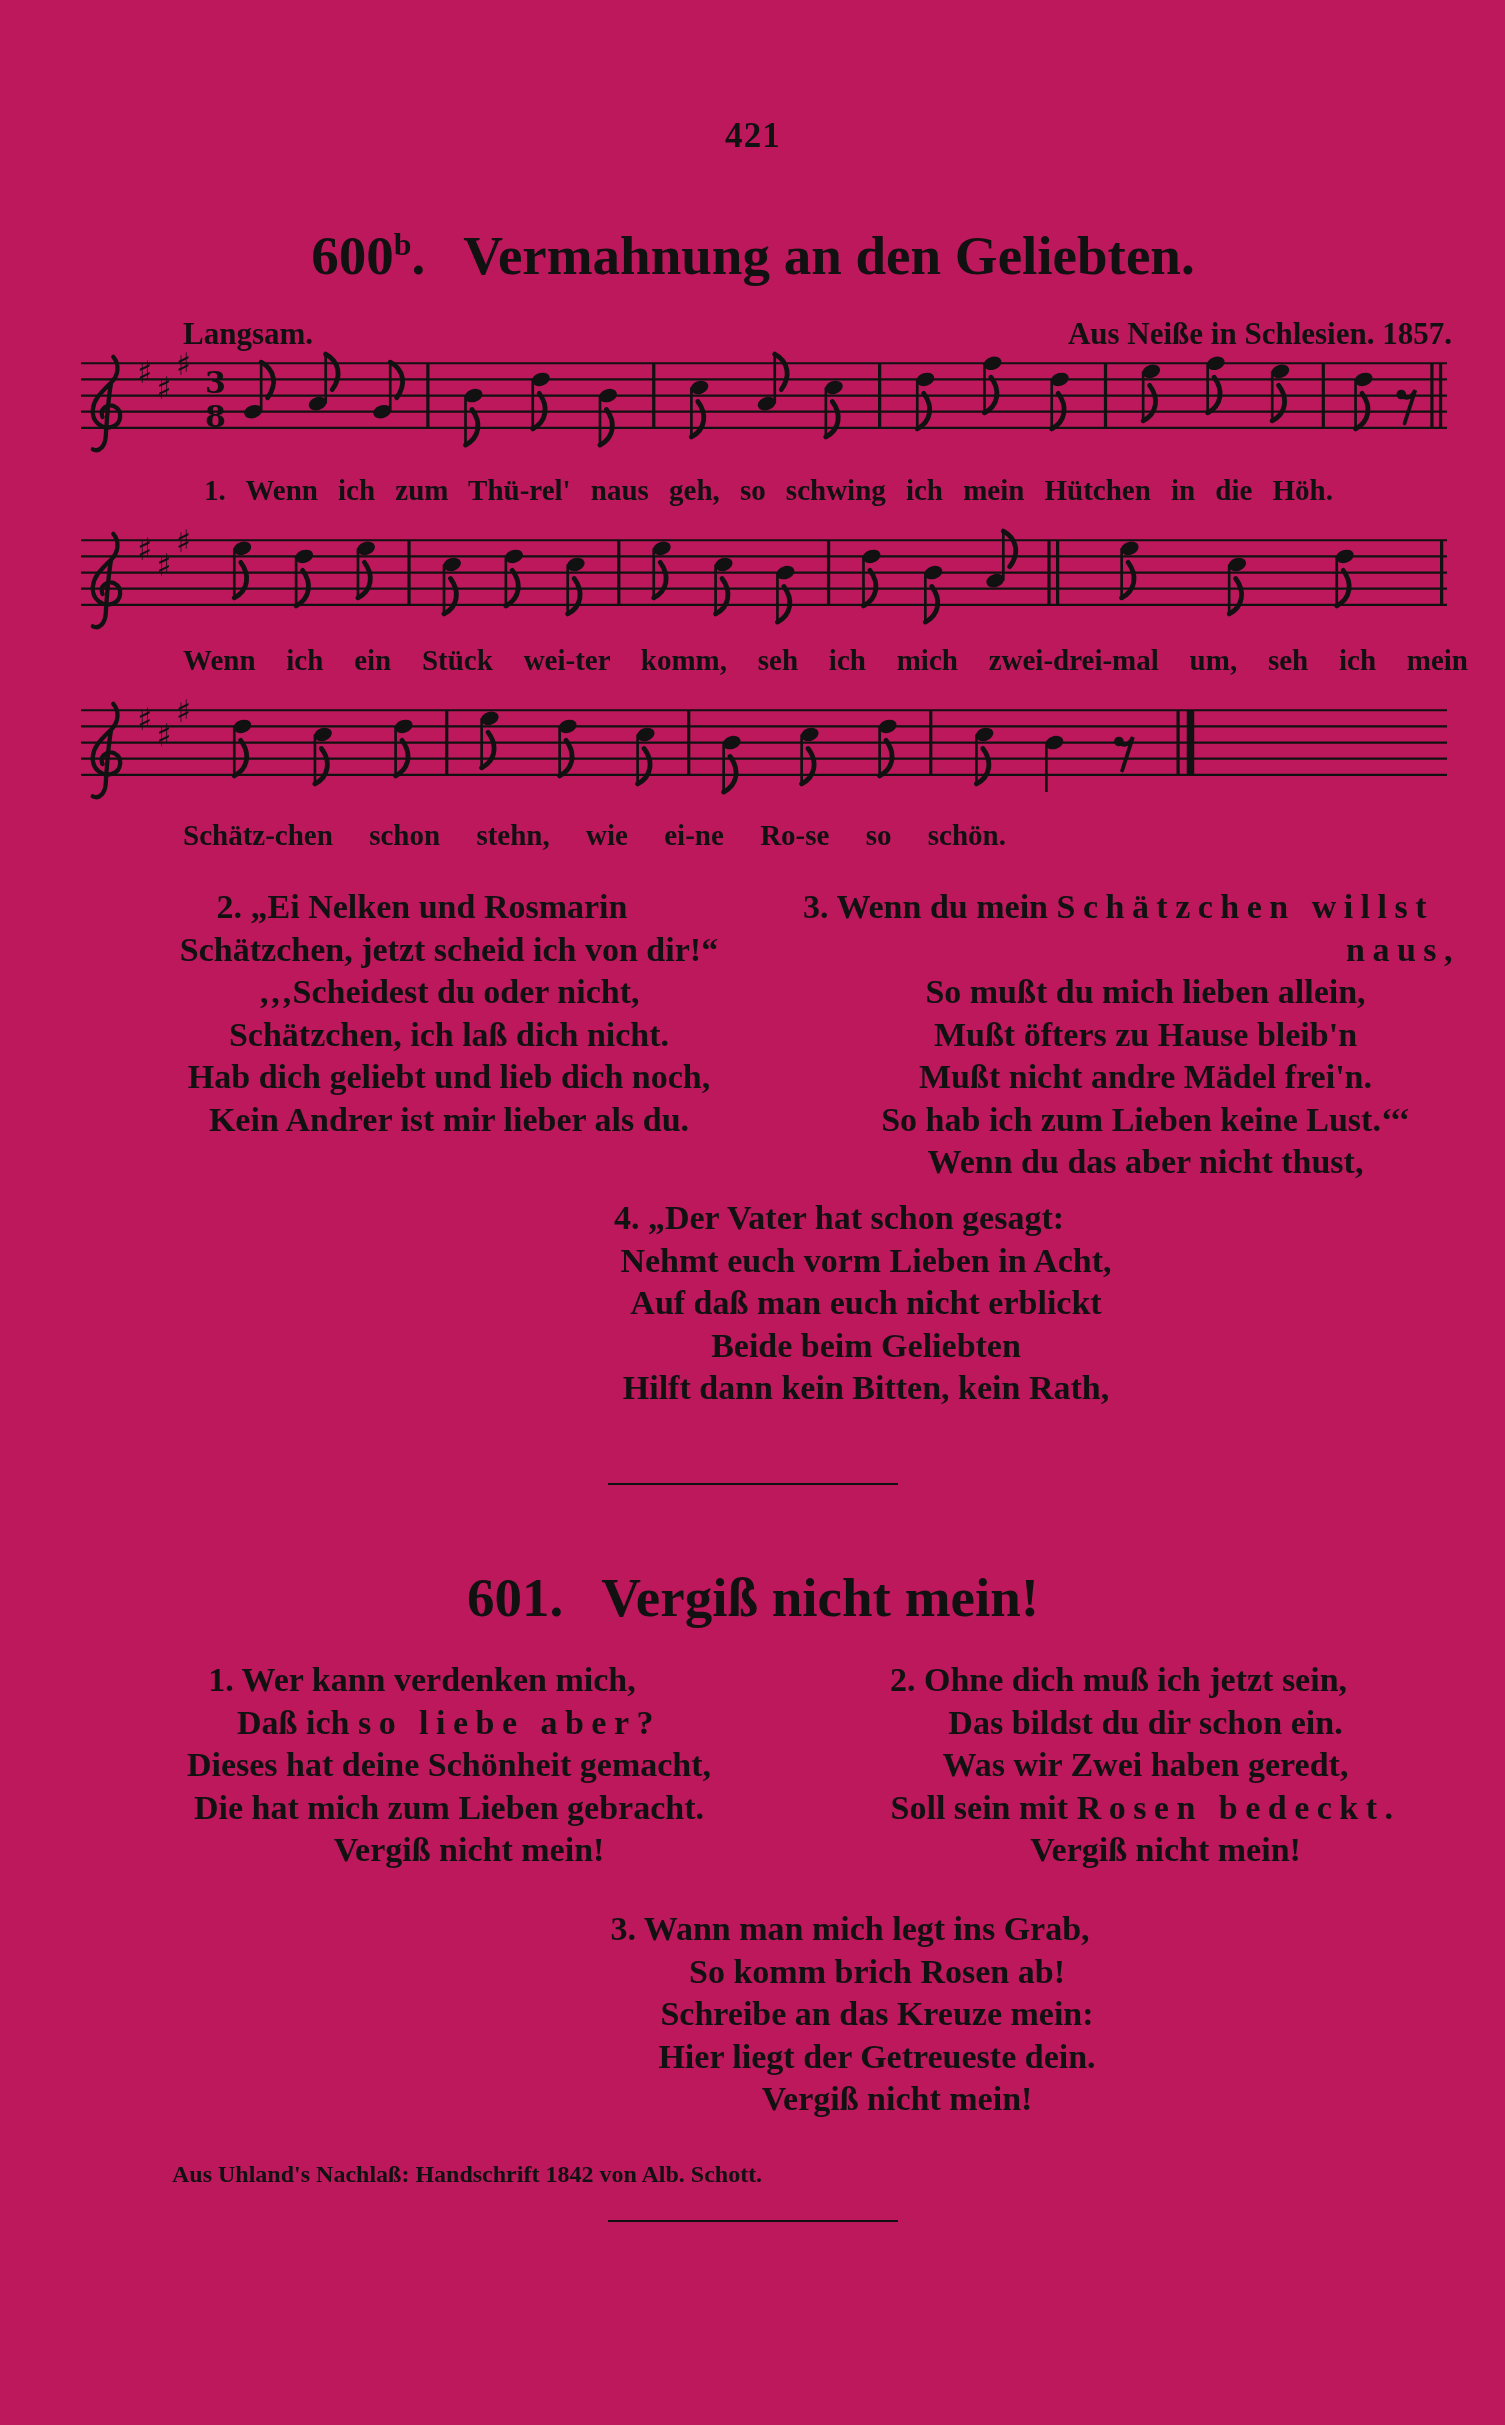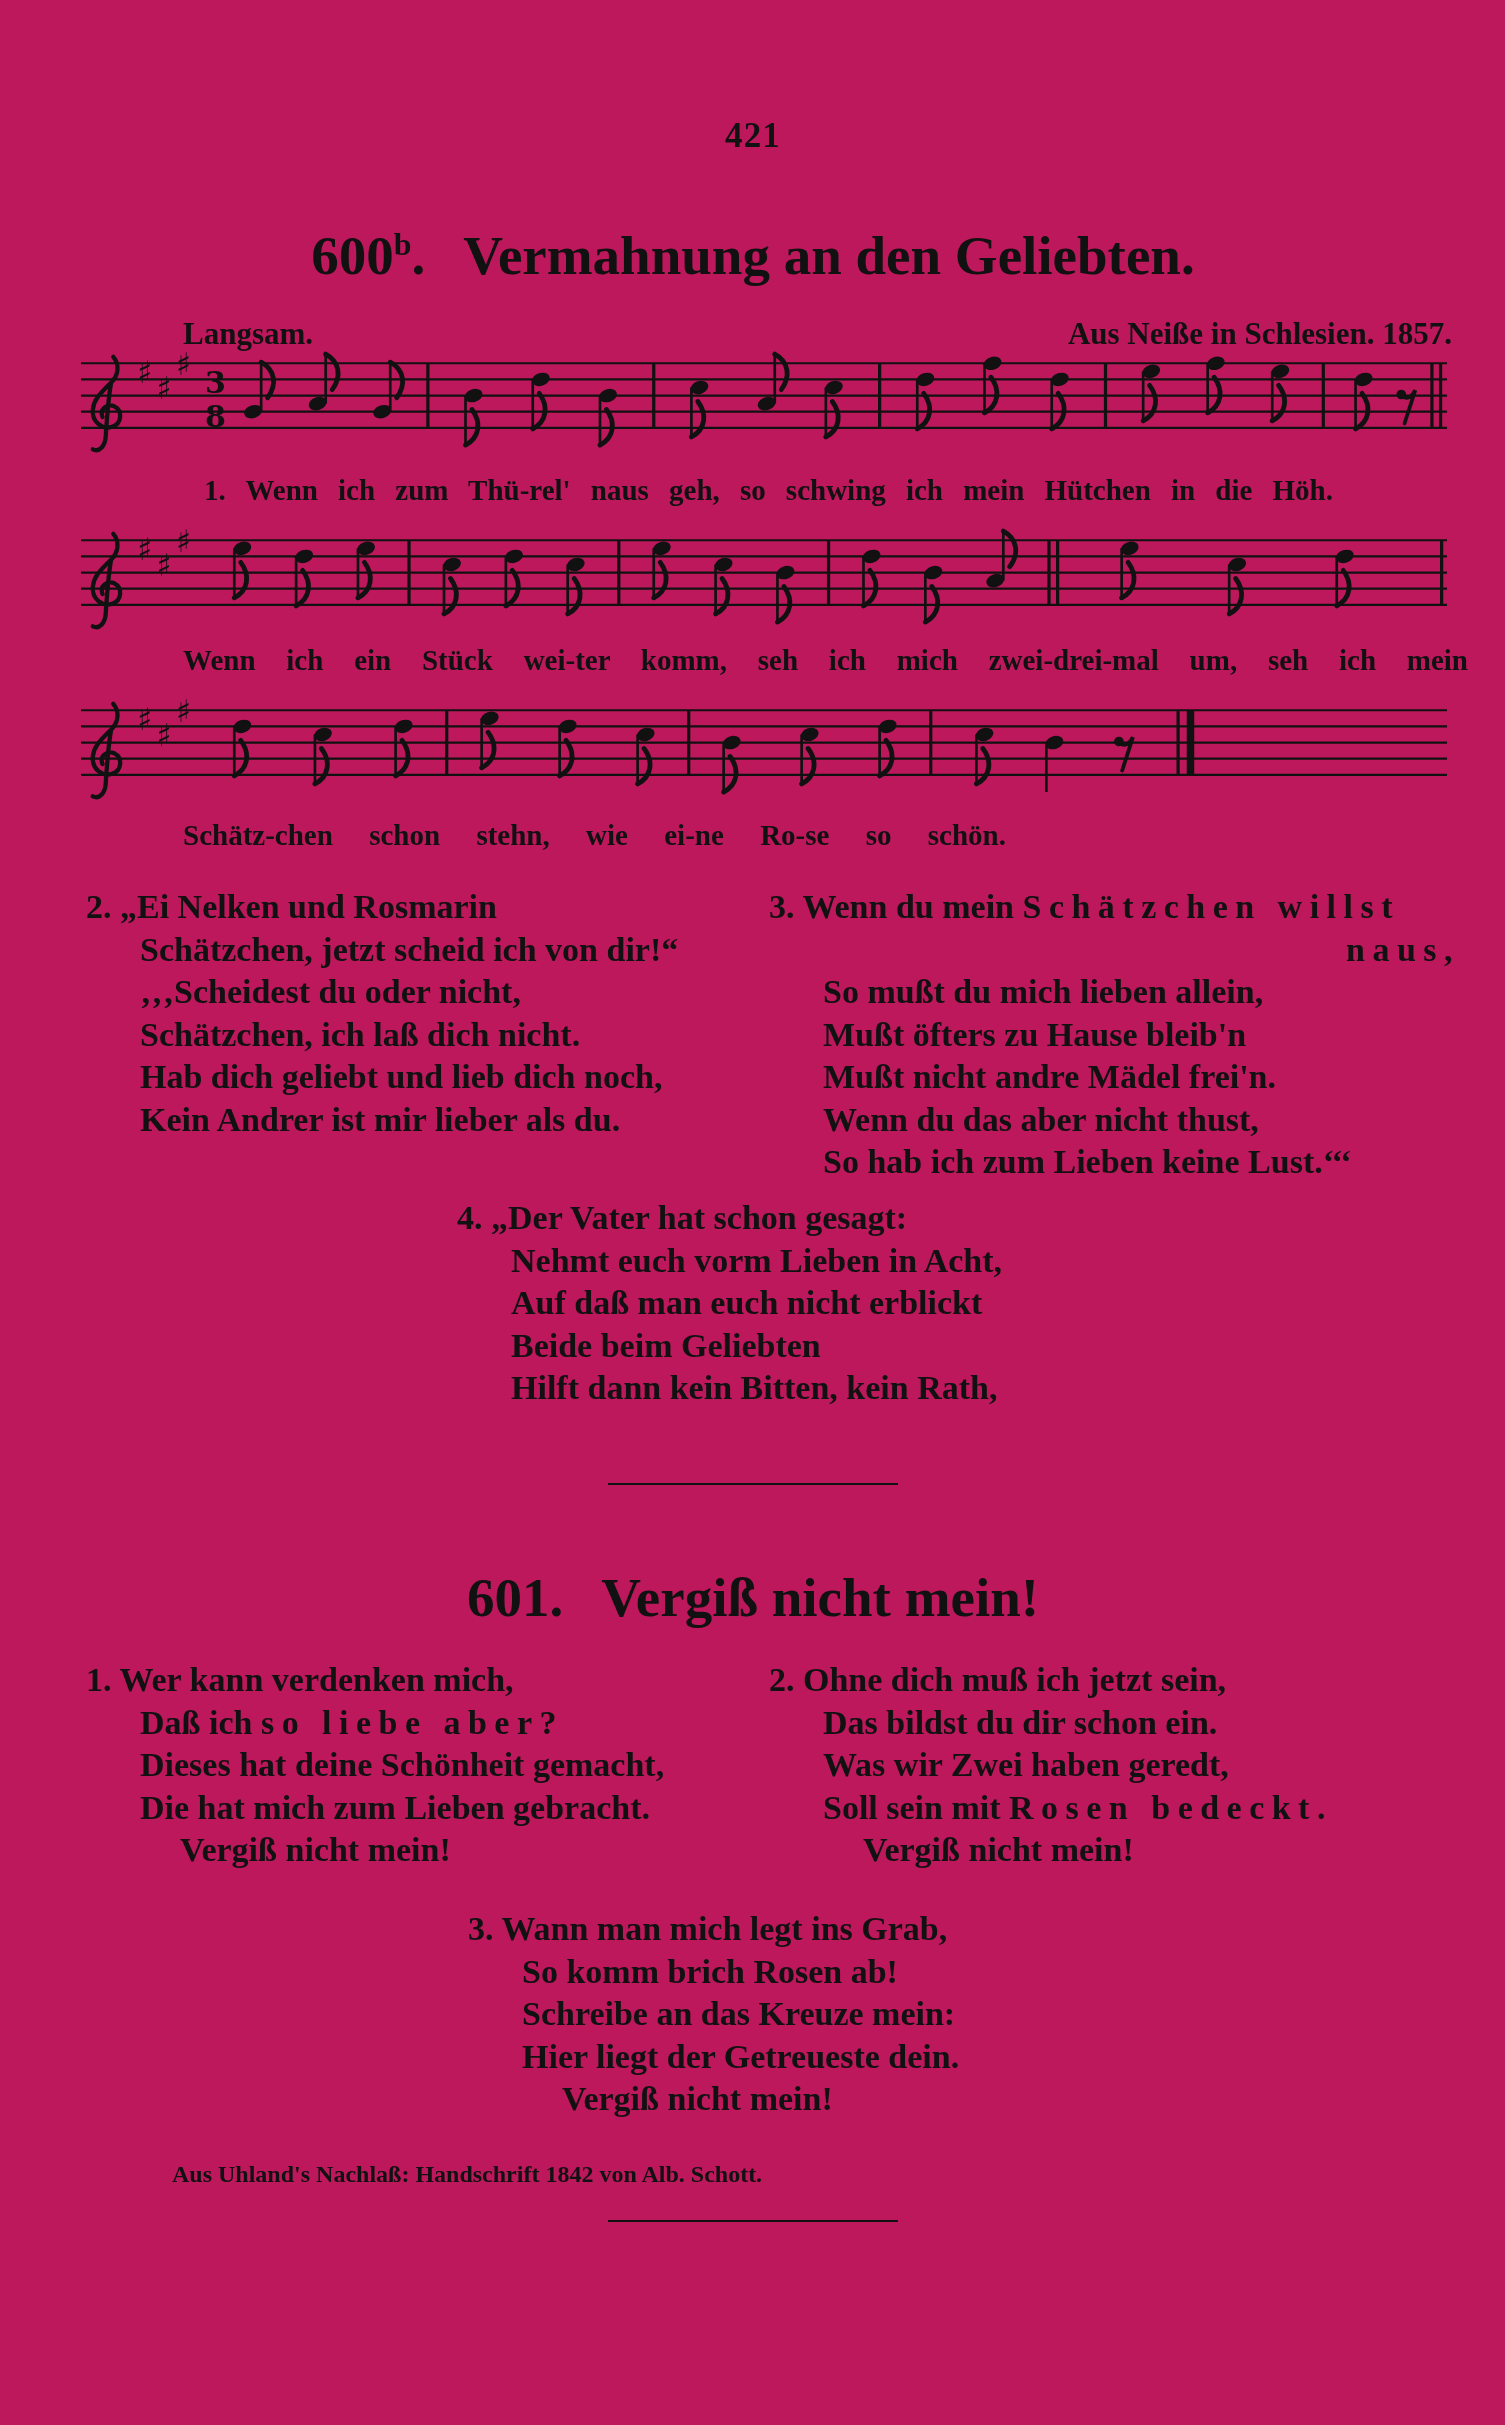--- a/index.html
+++ b/index.html
@@ -22,21 +22,21 @@
   .staff text{font-family:"DejaVu Serif",serif;font-weight:bold;font-size:58px;fill:#111;}
   .staff text.ts{font-size:56px;}
   .lyric{font-size:29px;white-space:nowrap;text-align:justify;text-align-last:justify;}
   .lyric-1{top:474px;left:204px;width:1129px;}
   .lyric-2{top:644px;left:183px;width:1285px;}
   .lyric-3{top:819px;left:183px;width:823px;}
   .two-col{left:86px;right:38px;display:flex;justify-content:space-between;}
   .cols-600{top:886px;} .cols-601{top:1659px;}
   .col-l{width:672px;} .col-r{width:699px;}
   .verse{font-size:34px;line-height:1.25;}
-  .verse p{margin:0;padding-left:54px;}
+  .verse p{margin:0;padding-left:54px;text-align:center;}
   .verse p.first{padding-left:0;}
   .verse p.refrain{padding-left:94px;}
   .verse p.align-right{text-align:right;padding-right:8px;}
   .sperr{letter-spacing:0.22em;}
   .center-box-1{top:1197px;left:457px;width:764px;}
   .center-box-2{top:1908px;left:468px;width:764px;}
   .divider{border-top:2.7px solid #111;width:290px;left:608px;}
   .divider-1{top:1483px;} .divider-2{top:2220px;}
   .footer-note{top:2161px;left:172px;font-size:24px;}
 </style>
@@ -252,22 +252,22 @@
       <p>Schätzchen, ich laß dich nicht.</p>
       <p>Hab dich geliebt und lieb dich noch,</p>
       <p>Kein Andrer ist mir lieber als du.</p>
     </div>
     <div class="col-r verse">
       <p class="first"><span>3. Wenn du mein </span><span class="sperr">Schätzchen willst</span></p>
       <p class="align-right sperr">naus,</p>
       <p>So mußt du mich lieben allein,</p>
       <p>Mußt öfters zu Hause bleib'n</p>
       <p>Mußt nicht andre Mädel frei'n.</p>
+      <p>So hab ich zum Lieben keine Lust.‘‘‘</p>
       <p>Wenn du das aber nicht thust,</p>
-      <p>So hab ich zum Lieben keine Lust.‘‘‘</p>
     </div>
   </div>
 
   <div class="abs verse center-box-1">
     <p class="first">4. „Der Vater hat schon gesagt:</p>
     <p>Nehmt euch vorm Lieben in Acht,</p>
     <p>Auf daß man euch nicht erblickt</p>
     <p>Beide beim Geliebten</p>
     <p>Hilft dann kein Bitten, kein Rath,</p>
   </div>

